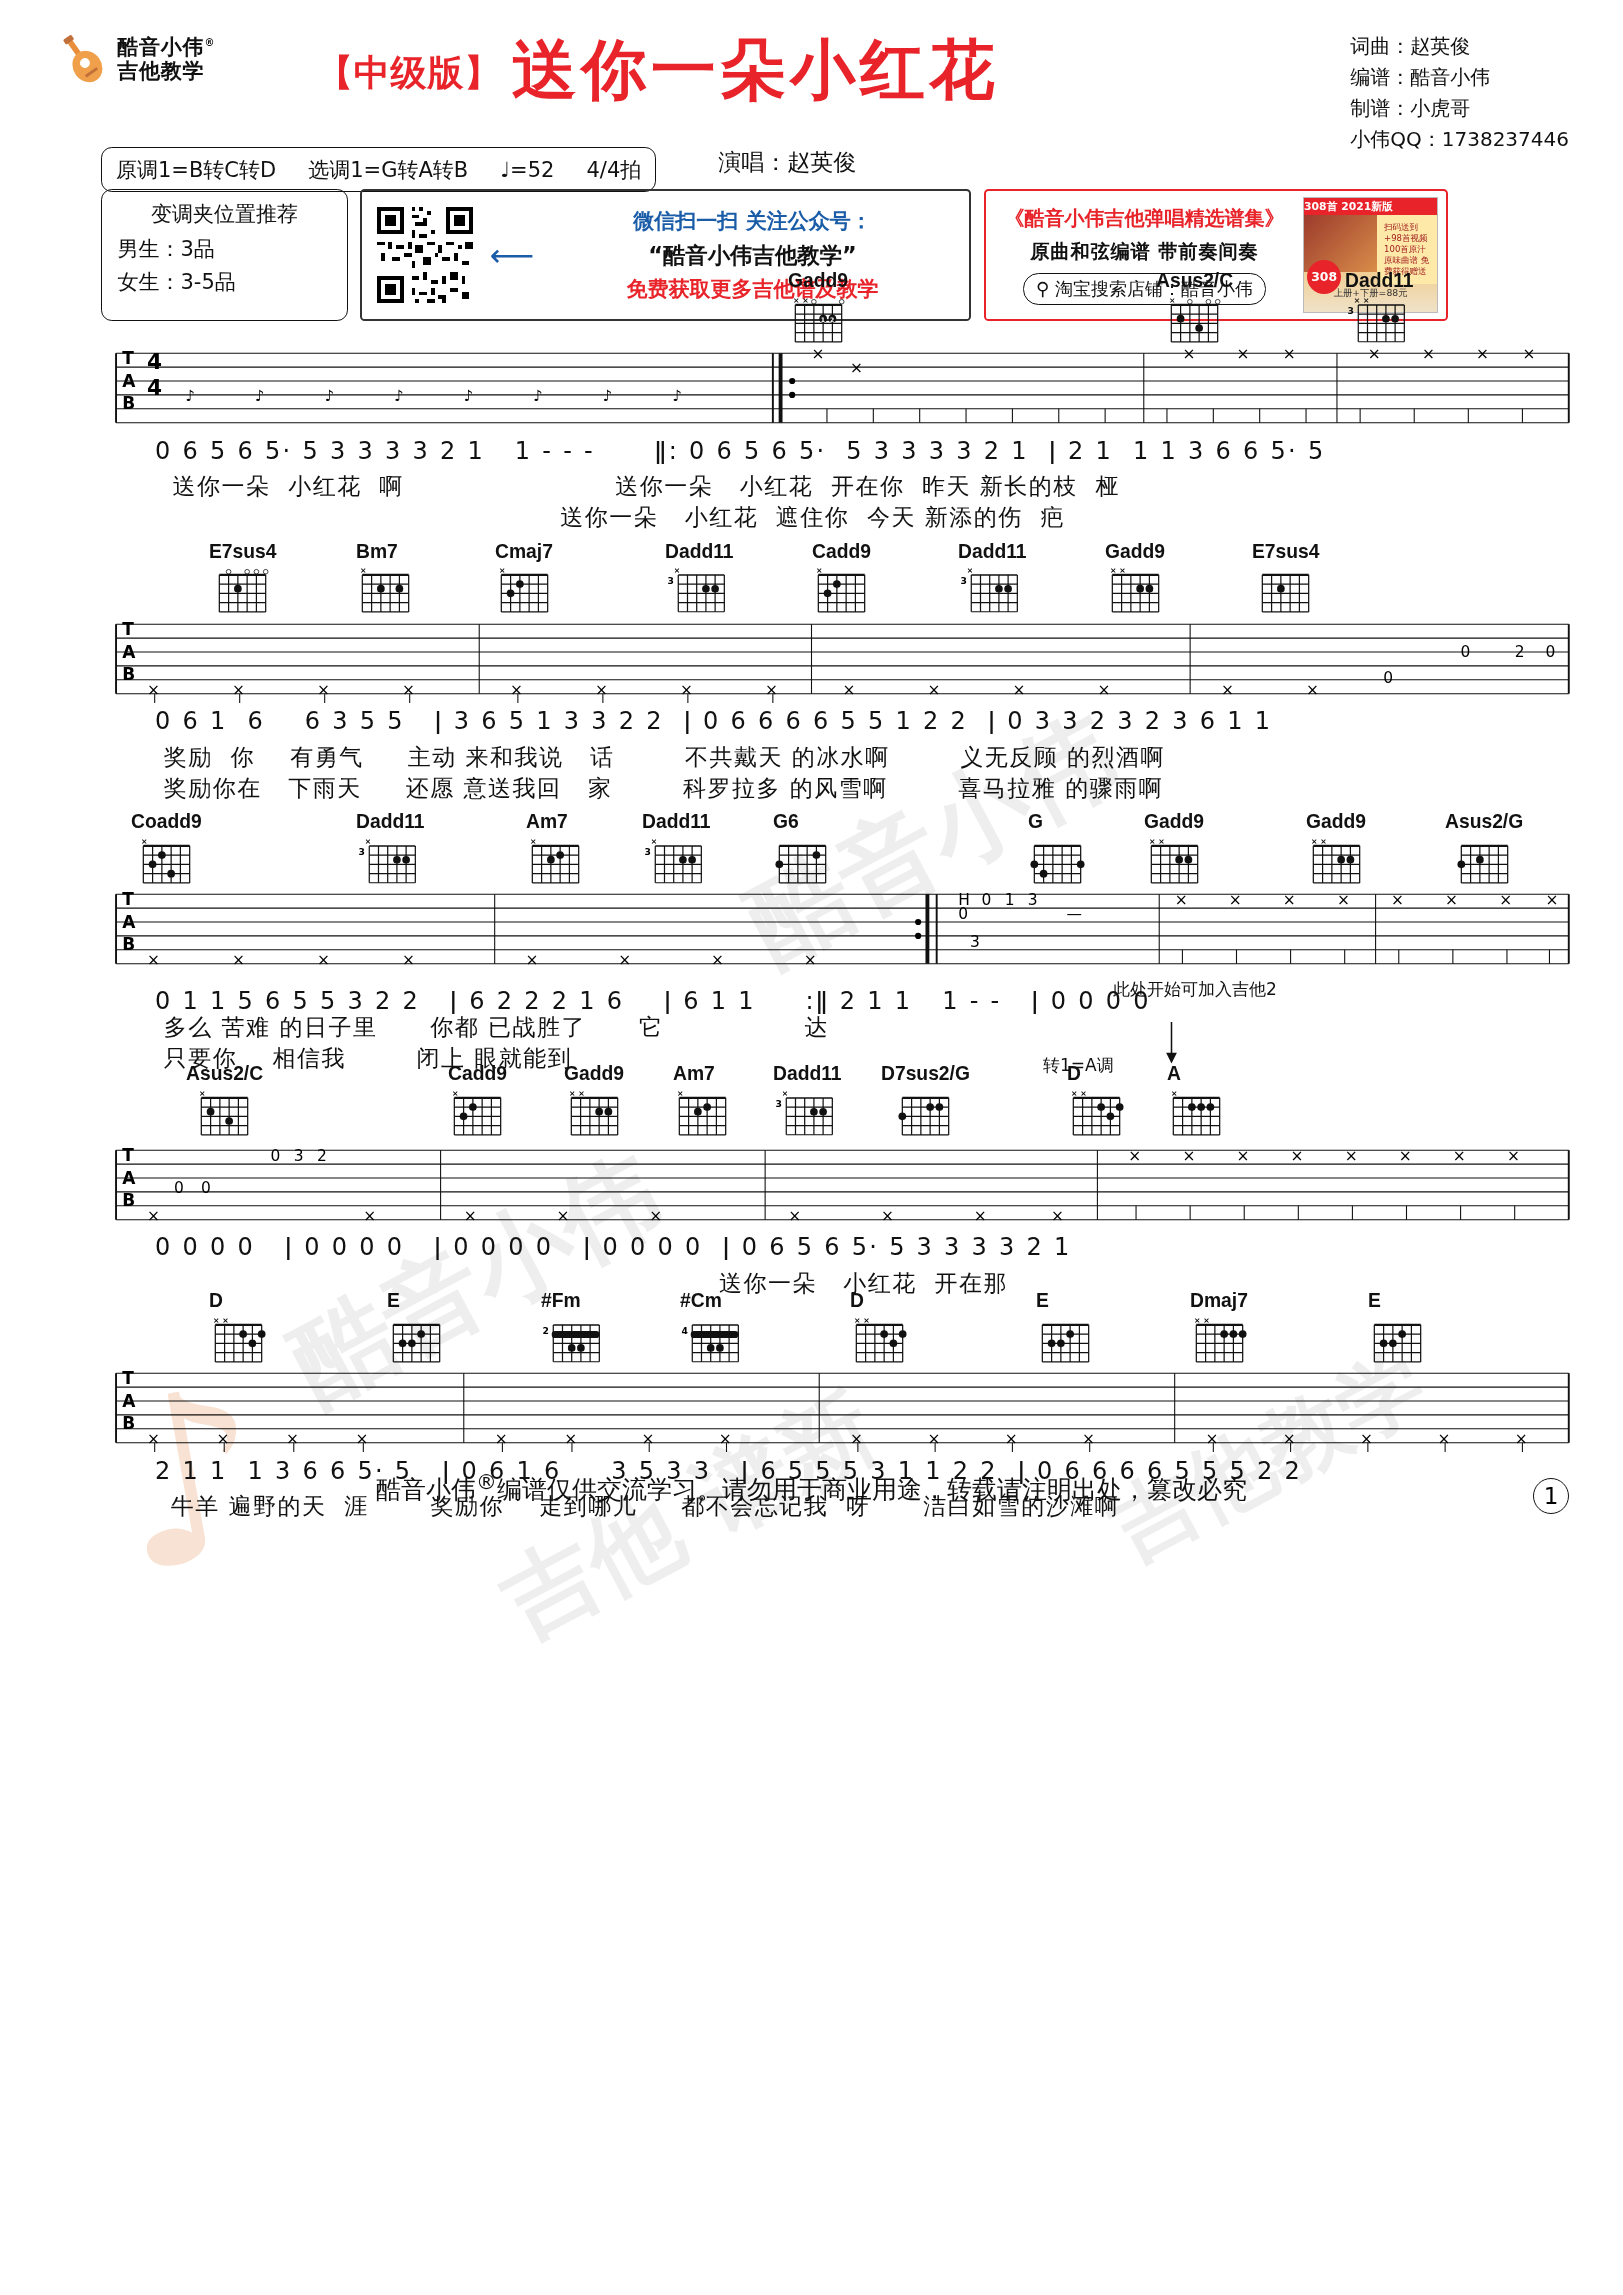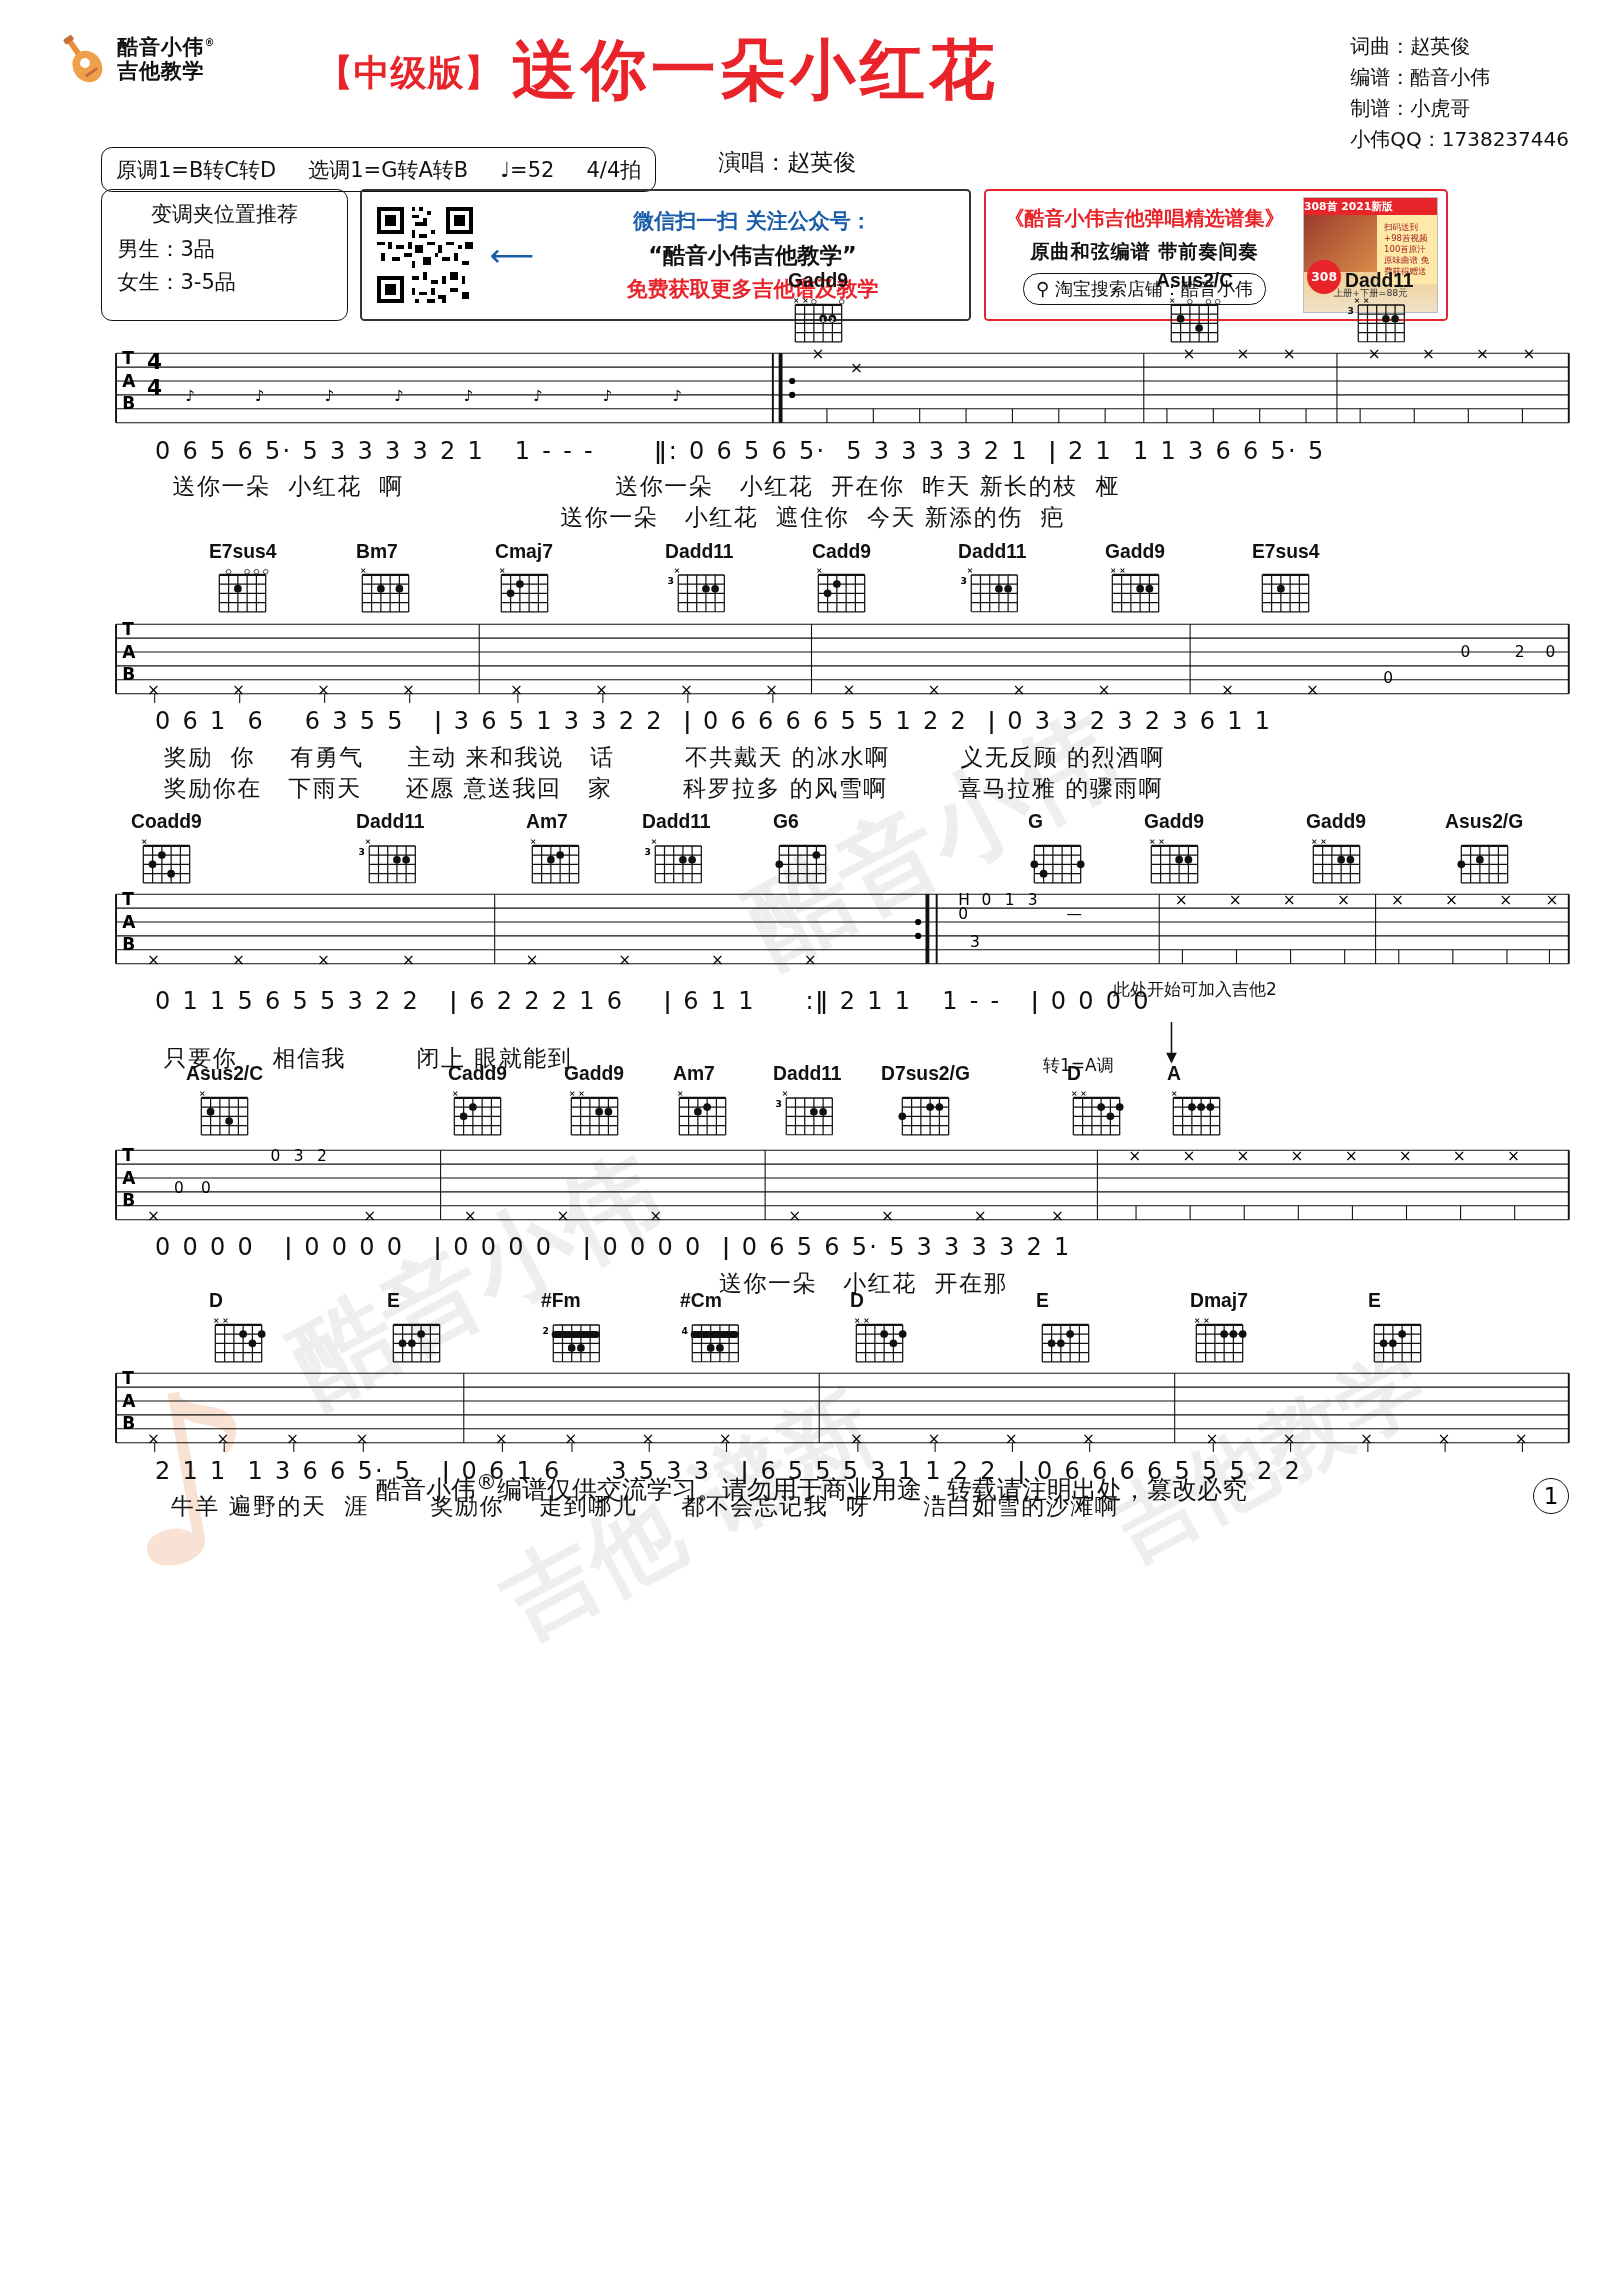--- a/index.html
+++ b/index.html
@@ -921,20 +921,21 @@
             <text x="1900" y="22">×</text>
             <text x="1960" y="22">×</text>
         </g>
         <g stroke="#111" stroke-width="1.4" fill="none">
           <path d="M1490 80 v18 M1560 80 v18 M1630 80 v18 M1700 80 v18 M1770 80 v18 M1840 80 v18 M1910 80 v18 M1965 80 v18"></path>
         </g>
       </svg>
 
       <div style="position:relative;height:100px;">
         <div class="numline" style="position:absolute;left:124px;top:14px;">0 1 1 5 6 5 5 3 2 2   ǀ 6 2 2 2 1 6    ǀ 6 1 1     :ǁ 2 1 1   1 - -   ǀ 0 0 0 0</div>
+        <div class="lyrics" style="position:absolute;left:124px;top:39px;"> 多么 苦难 的日子里      你都 已战胜了      它                达</div>
         <div class="lyrics" style="position:absolute;left:124px;top:70px;"> 只要你    相信我        闭上 眼就能到</div>
         <div class="annot" style="left:1082px;top:4.6px;">此处开始可加入吉他2</div>
       </div>
     </div>
 
     <div class="system" style="height:224px;margin-top:7.7px;">
       <div class="chord-row" style="height:85px;">
         <div class="annot" style="left:1012px;top:-4.6px;">转1=A调</div>
         <svg style="position:absolute;left:1125px;top:-37px;" width="31" height="43" viewBox="0 0 40 56">
           <line x1="20" y1="0" x2="20" y2="44" stroke="#111" stroke-width="2"></line>

